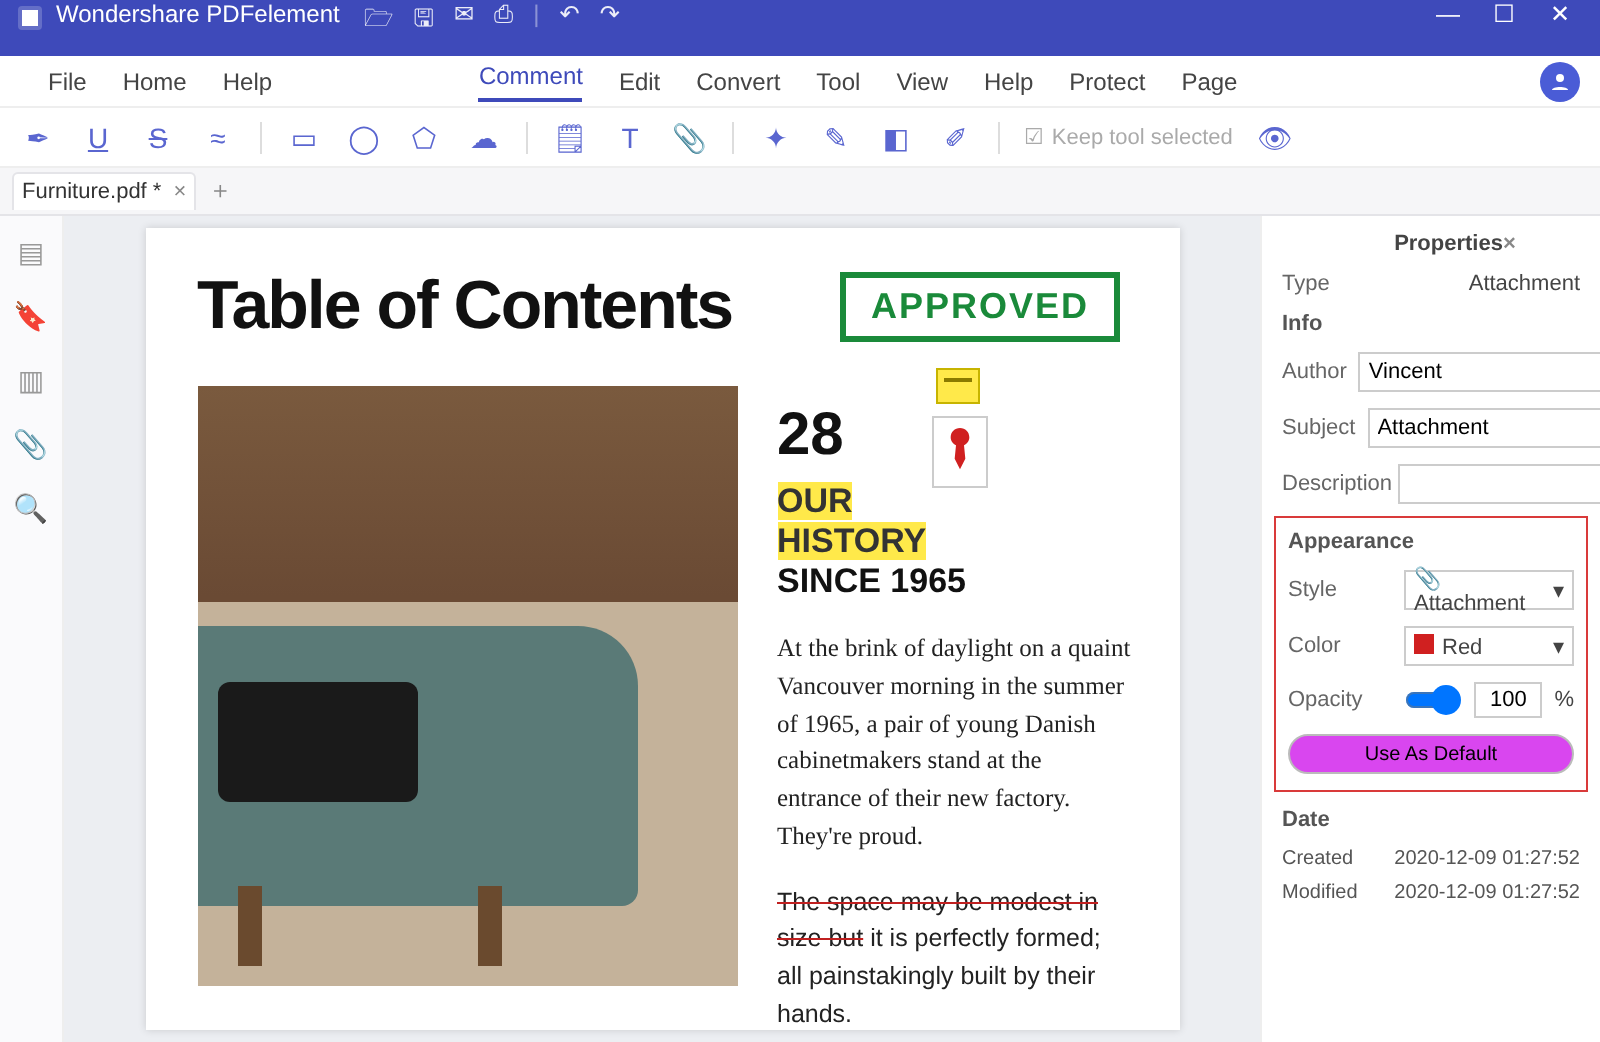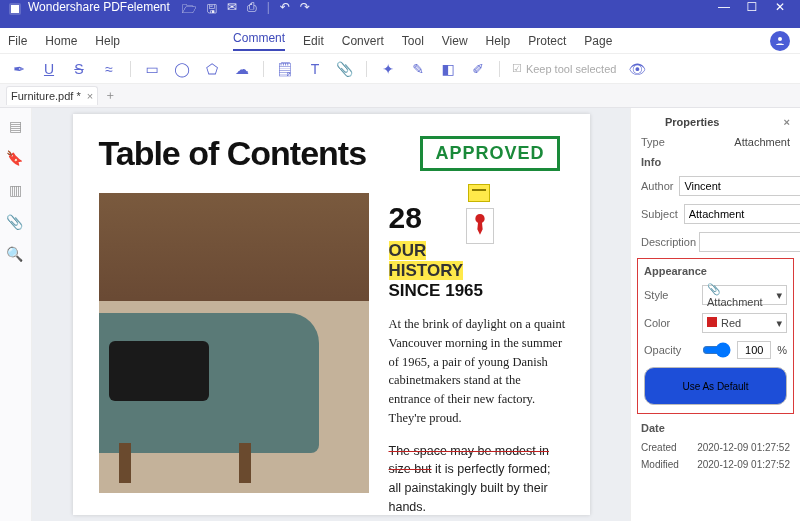--- a/index.html
+++ b/index.html
@@ -6,21 +6,21 @@
 body { width: 800px; height: 521px; overflow: hidden; background: #fff; font-size: 12px; color: #333; }
 
 .titlebar { height: 28px; background: #3e4aba; display: flex; align-items: flex-start; padding: 0 6px; color: #fff; }
 .titlebar .ticon { width: 18px; height: 18px; display:flex; align-items:center; justify-content:center; margin-right:4px; }
 .titlebar .appname { font-size: 12px; margin-right: 12px; }
 .titlebar .tb-icons { display:flex; gap:10px; }
 .titlebar .tb-icons span { opacity:.9; cursor:pointer; }
 .titlebar .spacer { flex:1; }
 .titlebar .winbtn { width:28px; text-align:center; cursor:pointer; }
 
-.menubar { height: 26px; background:#fff; border-bottom: 1px solid #eee; display:flex; align-items:center; padding: 0 8px; gap: 18px; position:relative; }
+.menubar { height: 26px; background:#fff; border-bottom: 1px solid #eee; display:flex; align-items:center; padding: 0 24px; gap: 18px; position:relative; }
 .menubar .mitem { font-size: 12px; color:#444; cursor:pointer; }
 .menubar .mitem.active { color:#3e4aba; border-bottom:2px solid #3e4aba; padding-bottom:4px; }
 .menubar .usercircle { width:20px; height:20px; border-radius:50%; background:#4a5cd6; position:absolute; right:10px; top:3px; display:flex;align-items:center;justify-content:center;color:#fff;font-size:11px;}
 
 .toolbar { height: 30px; background:#fff; border-bottom:1px solid #eee; display:flex; align-items:center; padding: 0 10px; gap:12px; color:#5a66d0; }
 .toolbar .tico { width:18px; height:18px; display:flex; align-items:center; justify-content:center; cursor:pointer; font-size:14px;}
 .toolbar .sep { width:1px; height:16px; background:#ddd; }
 .toolbar .keep { color:#aaa; font-size:11px; display:flex; align-items:center; gap:4px;}
 
 .tabbar { height: 24px; background:#f6f6f8; border-bottom:1px solid #e4e4e8; display:flex; align-items:center; padding-left:6px; }
@@ -48,34 +48,34 @@
 .sofa::before{content:"";position:absolute;top:28px;left:30px;width:100px;height:60px;background:#1a1a1a;border-radius:6px;}
 .sofa::after{content:"";position:absolute;bottom:-30px;left:40px;width:12px;height:40px;background:#6a4a2e;box-shadow:120px 0 #6a4a2e;}
 .textcol { flex:1; padding-top: 8px;}
 .bignum { font-size: 30px; font-weight:800; color:#111; }
 .hl { background:#ffe94a; display:inline; font-weight:800; font-size:17px; }
 .since { font-weight:800; font-size:17px; color:#111; }
 .body { font-family: Georgia, 'Times New Roman', serif; font-size:12.5px; color:#222; margin-top:14px; line-height:1.5;}
 .strike { text-decoration: line-through; text-decoration-color:#c02020; }
 
 .rightpanel { width: 170px; border-left:1px solid #eee; background:#fff; padding: 8px 10px; font-size:11px; color:#444; overflow:hidden;}
-.rightpanel .phead { display:flex; justify-content:space-between; align-items:center; font-weight:600; margin-bottom:8px;padding-left:24px;}
+.rightpanel .phead { display:flex; justify-content:center; align-items:center; font-weight:600; margin-bottom:8px;padding-left:24px;}
 .rightpanel .phead .x{ color:#888; cursor:pointer;}
 .rightpanel .row { display:flex; align-items:center; margin-bottom:8px; gap:6px;}
 .rightpanel .row .lbl { width:52px; color:#666;}
 .rightpanel .row .val { flex:1; text-align:right; color:#444;}
 .rightpanel input.field { flex:1; border:1px solid #ccc; height:20px; padding:0 4px; font-size:11px;}
 .rightpanel .section { font-weight:600; color:#555; margin:6px 0 8px; }
 .rightpanel .appearance-box { border:1px solid #d93a3a; padding:6px 6px 8px; margin:-2px -4px 8px;}
 .rightpanel select.sel, .rightpanel .selbox { flex:1; border:1px solid #ccc; height:20px; font-size:11px; padding:0 4px; background:#fff; display:flex; align-items:center; justify-content:space-between;}
 .rightpanel .colorchip{ width:10px;height:10px;background:#d02020;display:inline-block;margin-right:4px;}
 .rightpanel .slider { flex:1; }
 .rightpanel input[type=range]{width:100%;}
 .rightpanel .opv { width:34px; border:1px solid #ccc; height:18px; text-align:center; font-size:11px;}
-.rightpanel .defbtn { width:100%; border:1px solid #bbb; border-radius:10px; height:38px; background:#1d4ed8; font-size:10px; cursor:pointer;}
+.rightpanel .defbtn { width:100%; border:1px solid #bbb; border-radius:10px; height:20px; background:#d946ef; font-size:10px; cursor:pointer;}
 .rightpanel .daterow { display:flex; justify-content:space-between; font-size:10px; color:#555; margin-bottom:6px;}
 </style>
 </head>
 <body>
 
 <div class="titlebar">
   <span class="ticon">
     <svg viewBox="0 0 24 24" width="16" height="16">
         <rect x="3" y="3" width="18" height="18" rx="3" fill="#fff" opacity=".2"></rect>
         <path d="M6 6h12v12H6z" fill="#fff"></path>

